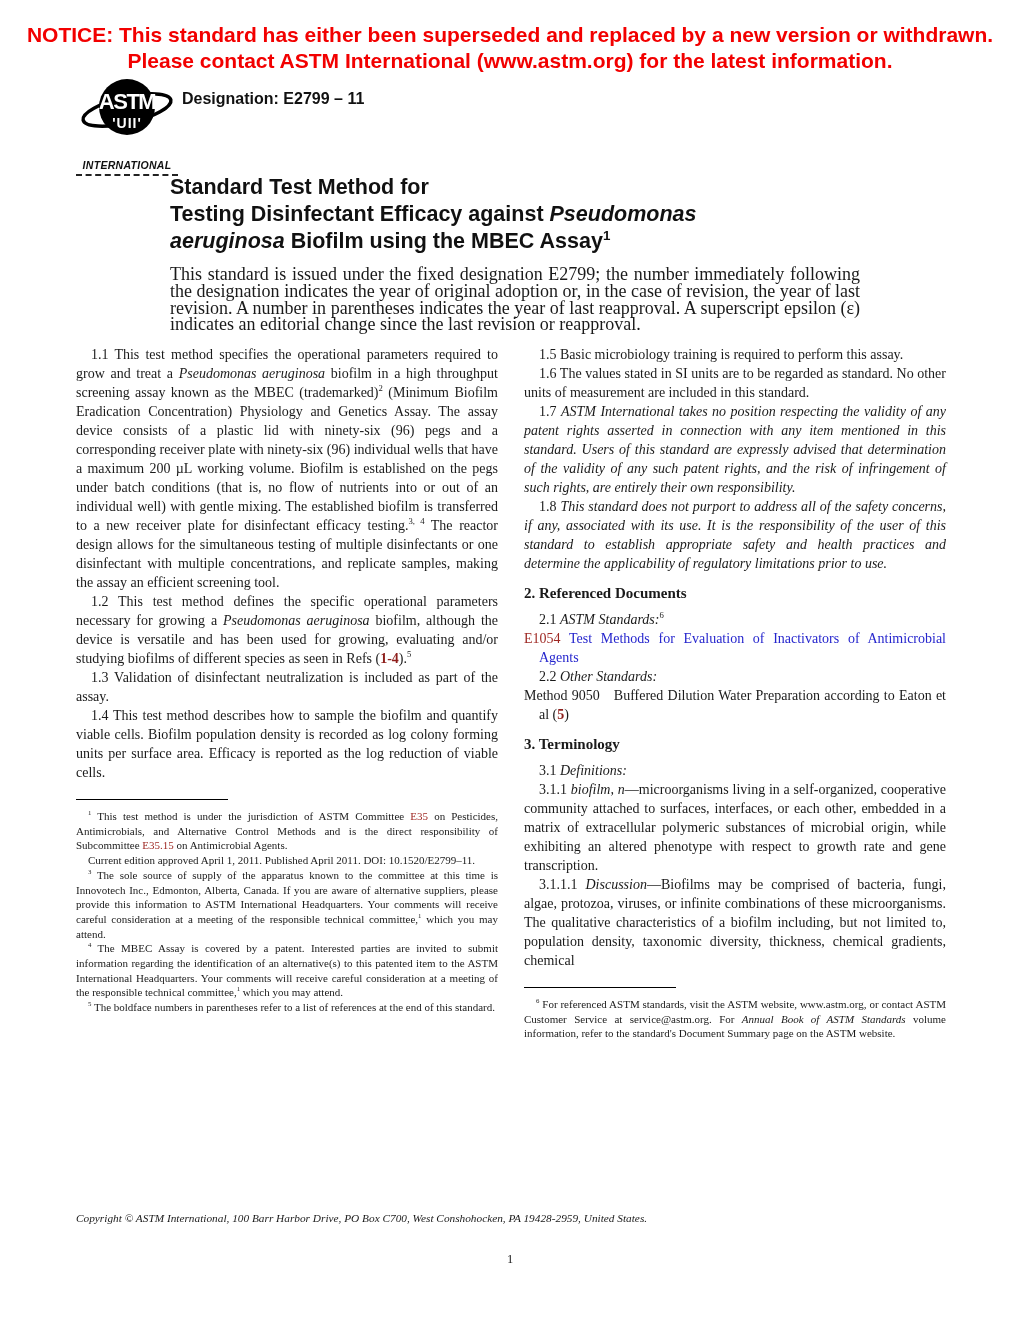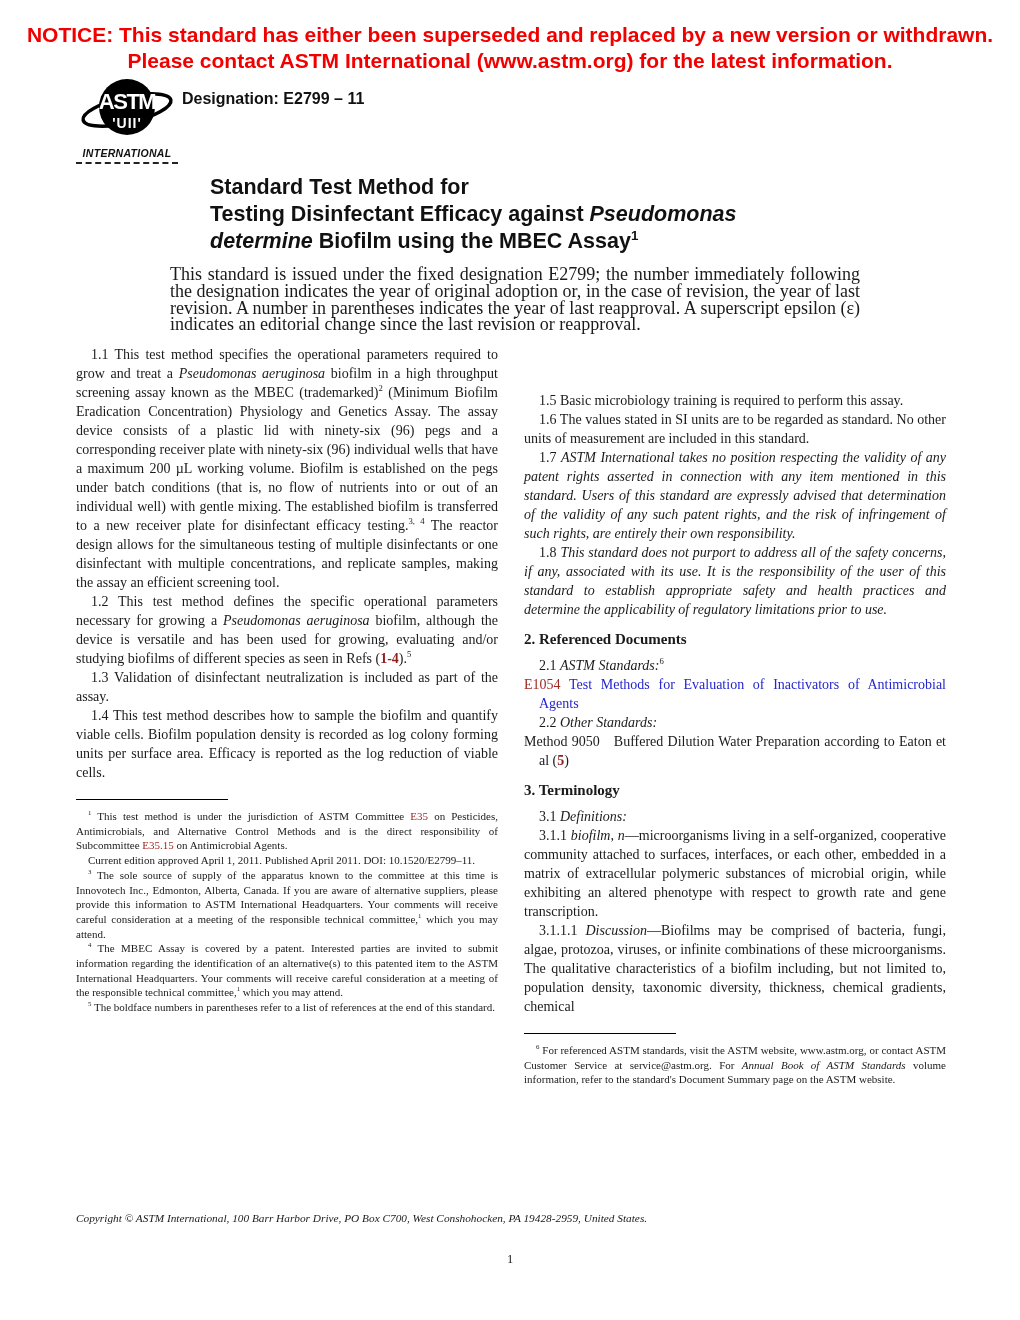--- a/index.html
+++ b/index.html
@@ -11,43 +11,43 @@
   
   .notice{
     position:absolute; top:22px; left:0; right:0; text-align:center;
     font-family:"Liberation Sans", sans-serif; font-weight:bold;
     font-size:21px; line-height:26px; color:var(--notice-red,#f20000);
   }
   
   .logo-wrap{position:absolute; left:76px; top:76px; width:102px; text-align:center;}
   .logo-sub{
     font-family:"Liberation Sans", sans-serif; font-weight:bold; font-style:italic;
-    font-size:10.5px; letter-spacing:.3px; color:#111; margin-top:1px;
+    font-size:10.5px; letter-spacing:.3px; color:#111; margin-top:13px;
     border-bottom:2px dashed #222; padding-bottom:3px;
   }
   .designation{
     position:absolute; left:182px; top:90px;
     font-family:"Liberation Sans", sans-serif; font-weight:bold; font-size:16px; color:#111;
   }
   
   .title{
     position:absolute; left:170px; top:174px; width:640px;
     font-family:"Liberation Sans", sans-serif; font-weight:bold;
     font-size:21.5px; line-height:27px; color:#111;
   }
-  .title-line{white-space:nowrap;margin-left:40px;}
+  .title-line{white-space:nowrap;}
   
   .intro{
     position:absolute; left:170px; top:266px; width:690px;
     font-size:18px; line-height:16.8px; text-align:justify;
   }
   
   .col{position:absolute; top:345px; width:422px; font-size:14px; line-height:19px; text-align:justify;}
   .col-left{left:76px;}
-  .col-right{left:524px;margin-top:46px;}
+  .col-right{left:524px;}
   .sec-heading{font-size:15px; font-weight:bold; margin:11px 0 7px 0; text-align:left;}
   .col .sec-heading:first-child{margin-top:0;}
   p{margin:0;}
   .body-para{text-indent:15px;}
   .ref-entry{padding-left:15px; text-indent:-15px;}
   .fn-rule{width:152px; border-top:1.4px solid #000; margin:17px 0 9px 0; height:0;}
   .fn-para{font-size:11px; line-height:14.7px; text-indent:12px;}
   
   .seg-i{font-style:italic;}
   .seg-sup{font-size:.62em; vertical-align:super; line-height:0;}
@@ -76,21 +76,21 @@
       <text x="48" y="52" text-anchor="middle" font-family="Liberation Sans, sans-serif" font-weight="bold" font-size="14" letter-spacing="1" fill="#ffffff">'UII'</text>
     </svg>
     <div class="logo-sub">INTERNATIONAL</div>
   </div>
 
   <div class="designation">Designation: E2799 – 11</div>
 
   <div class="title" id="title">
       <div class="title-line"><span>Standard Test Method for</span></div>
       <div class="title-line"><span>Testing Disinfectant Efficacy against </span><span class="seg-i">Pseudomonas</span></div>
-      <div class="title-line"><span class="seg-i">determine</span><span> Biofilm using the MBEC Assay</span><span class="seg-sup">1</span></div>
+      <div class="title-line"><span class="seg-i">aeruginosa</span><span> Biofilm using the MBEC Assay</span><span class="seg-sup">1</span></div>
     </div>
 
   <div class="intro">This standard is issued under the fixed designation E2799; the number immediately following the designation indicates the year of original adoption or, in the case of revision, the year of last revision. A number in parentheses indicates the year of last reapproval. A superscript epsilon (ε) indicates an editorial change since the last revision or reapproval.</div>
 
   <div class="col col-left" id="col-left">
       <p class="body-para"><span>1.1 This test method specifies the operational parameters required to grow and treat a </span><span class="seg-i">Pseudomonas aeruginosa</span><span> biofilm in a high throughput screening assay known as the MBEC (trademarked)</span><span class="seg-sup">2</span><span> (Minimum Biofilm Eradication Concentration) Physiology and Genetics Assay. The assay device consists of a plastic lid with ninety-six (96) pegs and a corresponding receiver plate with ninety-six (96) individual wells that have a maximum 200 µL working volume. Biofilm is established on the pegs under batch conditions (that is, no flow of nutrients into or out of an individual well) with gentle mixing. The established biofilm is transferred to a new receiver plate for disinfectant efficacy testing.</span><span class="seg-sup">3, 4</span><span> The reactor design allows for the simultaneous testing of multiple disinfectants or one disinfectant with multiple concentrations, and replicate samples, making the assay an efficient screening tool.</span></p>
       <p class="body-para"><span>1.2 This test method defines the specific operational parameters necessary for growing a </span><span class="seg-i">Pseudomonas aeruginosa</span><span> biofilm, although the device is versatile and has been used for growing, evaluating and/or studying biofilms of different species as seen in Refs (</span><span class="seg-red-bold">1-4</span><span>).</span><span class="seg-sup">5</span></p>
       <p class="body-para"><span>1.3 Validation of disinfectant neutralization is included as part of the assay.</span></p>
       <p class="body-para"><span>1.4 This test method describes how to sample the biofilm and quantify viable cells. Biofilm population density is recorded as log colony forming units per surface area. Efficacy is reported as the log reduction of viable cells.</span></p>
       <div class="fn-rule"></div>

